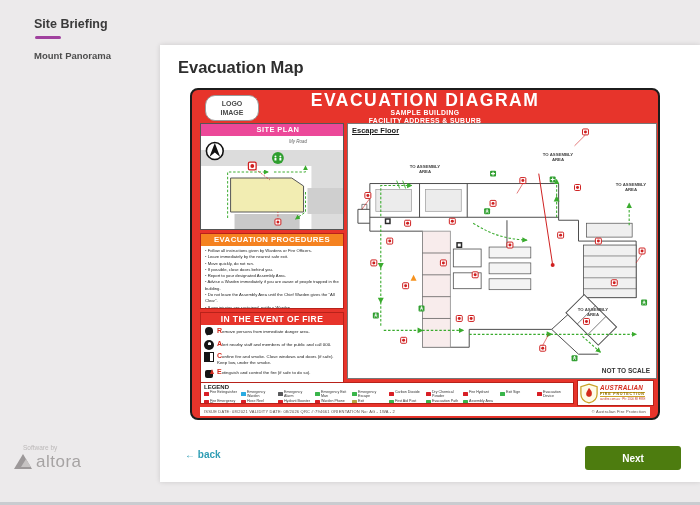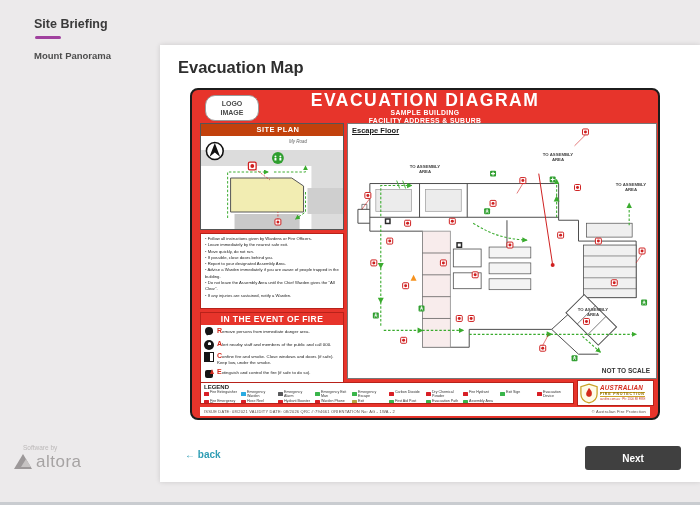--- a/index.html
+++ b/index.html
@@ -19,35 +19,35 @@
   .tri { width:0; height:0; border-left:9px solid transparent; border-right:9px solid transparent; border-bottom:15px solid #9c9899; position:relative; }
   .tri::after { content:""; position:absolute; left:-2px; top:5px; border-left:5px solid transparent; border-right:5px solid transparent; border-bottom:8px solid #c6c3c3; }
   .brand-name { font-size:17px; color:#a6a3a3; letter-spacing:.5px; line-height:.9; }
 
   
   .card { position:absolute; left:160px; top:45px; right:0; bottom:23px; background:#fff; box-shadow:0 0 5px rgba(0,0,0,.14); }
   .bottom-edge { position:absolute; left:0; bottom:0; width:100%; height:3px; background:#c9ccd0; }
   .page-title { position:absolute; left:18px; top:13px; font-size:16.5px; font-weight:600; color:#2e2e2e; }
 
   .back-link { position:absolute; left:25px; bottom:22px; font-size:10px; font-weight:700; color:#2f9db4; cursor:pointer; }
-  .next-btn { position:absolute; right:19px; bottom:12px; width:96px; height:24px; background:#404040; border:none; border-radius:3px; color:#fff; font-size:10px; font-weight:700; font-family:"Liberation Sans",sans-serif; cursor:pointer; }
+  .next-btn { position:absolute; right:19px; bottom:12px; width:96px; height:24px; background:#4d7c0f; border:none; border-radius:3px; color:#fff; font-size:10px; font-weight:700; font-family:"Liberation Sans",sans-serif; cursor:pointer; }
 
   
   .diagram { position:absolute; left:30px; top:43px; width:470px; height:332px; background:#e7342b; border:2px solid #1c1c1c; border-radius:8px; overflow:hidden; }
   .dg-header { position:absolute; left:0; top:0; width:100%; height:50px; color:#fff; text-align:center; }
   .dg-title { font-size:17.5px; font-weight:800; letter-spacing:1.5px; line-height:1.05; margin-top:1px; }
   .dg-sub1, .dg-sub2 { font-size:6.8px; font-weight:700; letter-spacing:.4px; line-height:1.15; }
   .logo-pill { position:absolute; left:13px; top:5px; width:54px; height:26px; background:#fff; border:1px solid #9a9a9a; border-radius:10px; text-align:center; padding-top:3px; }
   .logo-pill div { font-size:7px; font-weight:700; color:#4a4a4a; line-height:1.35; }
 
   .panel { position:absolute; background:#fff; overflow:hidden; }
   .panel-bar { height:12px; color:#fff; font-size:7.5px; font-weight:800; text-align:center; line-height:12px; letter-spacing:.4px; }
 
   .p-site { left:8px; top:33px; width:144px; height:107px; border:1px solid #555; }
-  .p-site .panel-bar { background:#c2410c;padding-left:12px; }
+  .p-site .panel-bar { background:#ec4899;padding-left:12px; }
   .site-body { position:relative; width:100%; height:94px; }
   .road-label { position:absolute; left:88px; top:3px; font-size:4.5px; font-style:italic; color:#666; }
 
   .p-proc { left:8px; top:143px; width:144px; height:76px; border:1px solid #b8221a; }
   .p-proc .panel-bar { background:#f58220; font-size:7.8px; }
   .proc-list { padding:2px 3px 0 4px; }
   .proc-list li { list-style:none; font-size:4.2px; line-height:1.5; color:#222; }
   .proc-list li::before { content:"• "; color:#444; }
 
   .p-fire { left:8px; top:222px; width:144px; height:75px; border:1px solid #b8221a; }
@@ -159,20 +159,21 @@
           <line x1="78" y1="84" x2="78" y2="76" stroke="#cf1f1f" stroke-width=".7" stroke-dasharray="2 1.5"></line>
           <use href="#ri" transform="translate(78,86)"></use>
           <circle cx="14" cy="15" r="8.5" fill="#fff" stroke="#111" stroke-width="1.6"></circle>
           <path d="M14,7 L8.5,21 L14,16.5 L19.5,21 Z" fill="#111"></path>
         </svg>
         <div class="road-label">My Road</div>
       </div>
     </div>
 
     <div class="panel p-proc">
+      <div class="panel-bar">EVACUATION PROCEDURES</div>
       <ul class="proc-list">
 
       <li>Follow all instructions given by Wardens or Fire Officers.</li>
           <li>Leave immediately by the nearest safe exit.</li>
           <li>Move quickly, do not run.</li>
           <li>If possible, close doors behind you.</li>
           <li>Report to your designated Assembly Area.</li>
           <li>Advise a Warden immediately if you are aware of people trapped in the building.</li>
           <li>Do not leave the Assembly Area until the Chief Warden gives the "All Clear".</li>
           <li>If any injuries are sustained, notify a Warden.</li>

